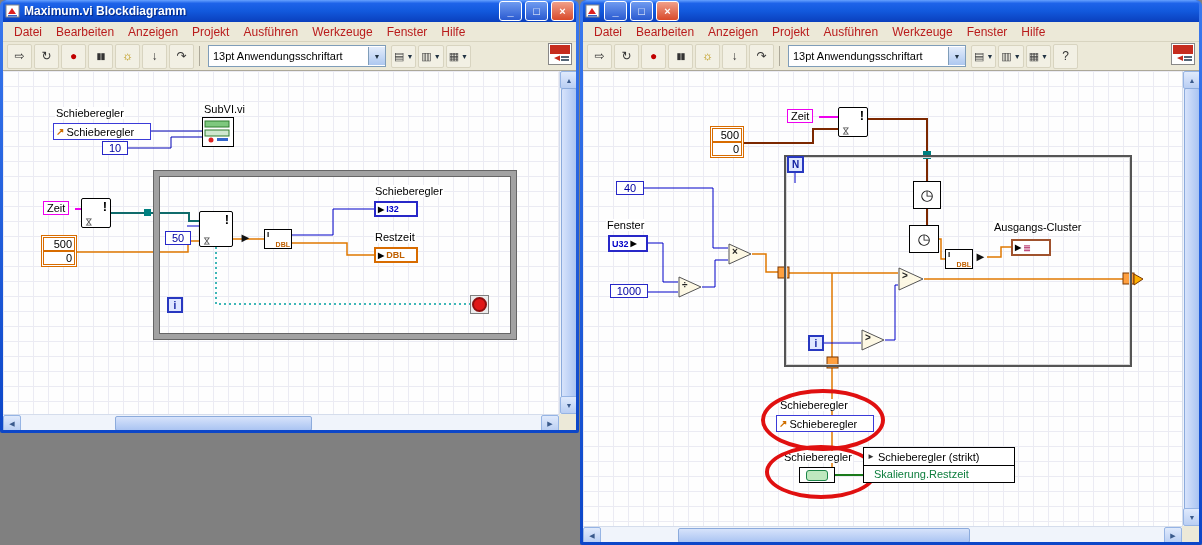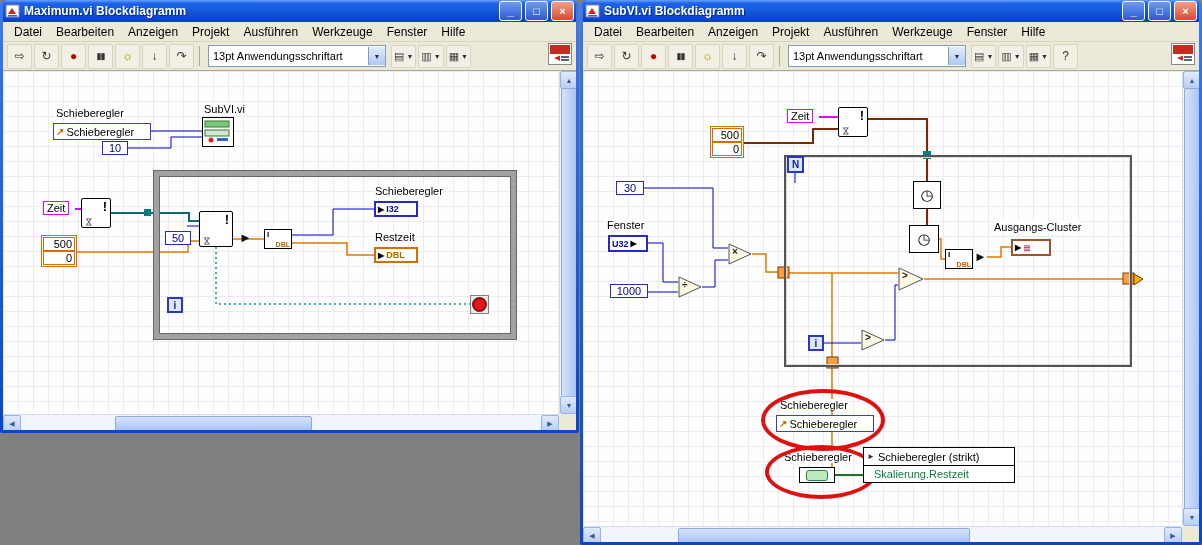--- a/index.html
+++ b/index.html
@@ -11,21 +11,21 @@
   .tbar{height:22px;display:flex;align-items:center;gap:3px;padding:0 2px;
         background:linear-gradient(180deg,#66a1ff 0%,#1e63e9 15%,#1259dd 50%,#0a3fbd 100%);
         border-radius:5px 5px 0 0}
   .ttext{flex:1;color:#fff;font-weight:bold;font-size:12px;text-shadow:1px 1px 1px #00227a;
          white-space:nowrap;overflow:hidden}
   .wbtn{width:21px;height:18px;border-radius:3px;border:1px solid #fff;color:#fff;font-size:11px;
         display:flex;align-items:center;justify-content:center;font-weight:bold;
         background:linear-gradient(180deg,#6f9bf0,#2a5ad0)}
   .wbtn.close{background:linear-gradient(180deg,#f0a08a,#d94a2a)}
   .body-area{background:#ece9d8;height:calc(100% - 22px);position:relative;overflow:hidden}
-  .menubar{height:20px;display:flex;align-items:center;font-size:12px;padding-left:4px;color:#000000;
+  .menubar{height:20px;display:flex;align-items:center;font-size:12px;padding-left:4px;color:#b91c1c;
            background:#ece9d8;border-bottom:1px solid #d8d4c0;box-sizing:border-box}
   .mitem{padding:2px 7px;cursor:default}
   .toolbar{height:29px;display:flex;align-items:center;gap:2px;padding:1px 4px;box-sizing:border-box;
            background:#ece9d8;border-bottom:1px solid #aca899}
   .tbtn{width:23px;height:23px;display:flex;align-items:center;justify-content:center;font-size:12px;
         color:#333;border:1px solid #d8d4c0;border-radius:2px;background:#f2f0e4}
   .tbtn.stop{color:#c00000}
   .tbtn.pause{font-size:9px;letter-spacing:-1px}
   .tbtn.bulb{color:#b89000}
   .sep{width:1px;height:20px;background:#aca899;margin:0 3px}
@@ -244,21 +244,20 @@
 </div>
 
 <div class="win" style="left:580px;top:0;width:622px;height:545px">
  <div class="winbg">
   <div class="tbar">
     <svg width="16" height="15">
           <rect x="1" y="1" width="13" height="12" fill="#fff" stroke="#888"></rect>
           <path d="M3,10 L7,4 L11,10 Z" fill="#d22"></path>
           <rect x="3" y="11" width="9" height="1.5" fill="#36c"></rect>
         </svg>
-    <span class="ttext">SubVI.vi Blockdiagramm</span>
     <span class="wbtn">_</span>
     <span class="wbtn">□</span>
     <span class="wbtn close">×</span>
   </div>
   <div class="body-area">
     <div class="menubar">
       <span class="mitem">Datei</span>
       <span class="mitem">Bearbeiten</span>
       <span class="mitem">Anzeigen</span>
       <span class="mitem">Projekt</span>
@@ -339,21 +338,21 @@
         <span class="abs magbox" style="left:204px;top:38px">Zeit</span>
         <div class="node" style="left:255px;top:36px;width:30px;height:30px">
           <span class="exq excl">!</span>
           <span class="hg">⋈</span>
         </div>
         <div class="abs cluster" style="left:127px;top:55px;width:30px">
           <div class="cv">500</div>
           <div class="cv">0</div>
         </div>
 
-        <span class="abs constb" style="left:33px;top:110px;width:22px">30</span>
+        <span class="abs constb" style="left:33px;top:110px;width:22px">40</span>
         <span class="abs lbl" style="left:23px;top:148px">Fenster</span>
         <div class="abs ind" style="left:25px;top:164px;width:40px;height:17px;border:2px solid #2828c8;color:#0000c8">
           <span>U32</span>
           <span class="ar">▶</span>
         </div>
         <span class="abs constb" style="left:27px;top:213px;width:32px">1000</span>
 
         <div class="tri" style="left:95px;top:205px">
           <svg width="25" height="23">
                 <path d="M1,1 L1,21 L23,11 Z" fill="#fdf8e4" stroke="#555"></path>

